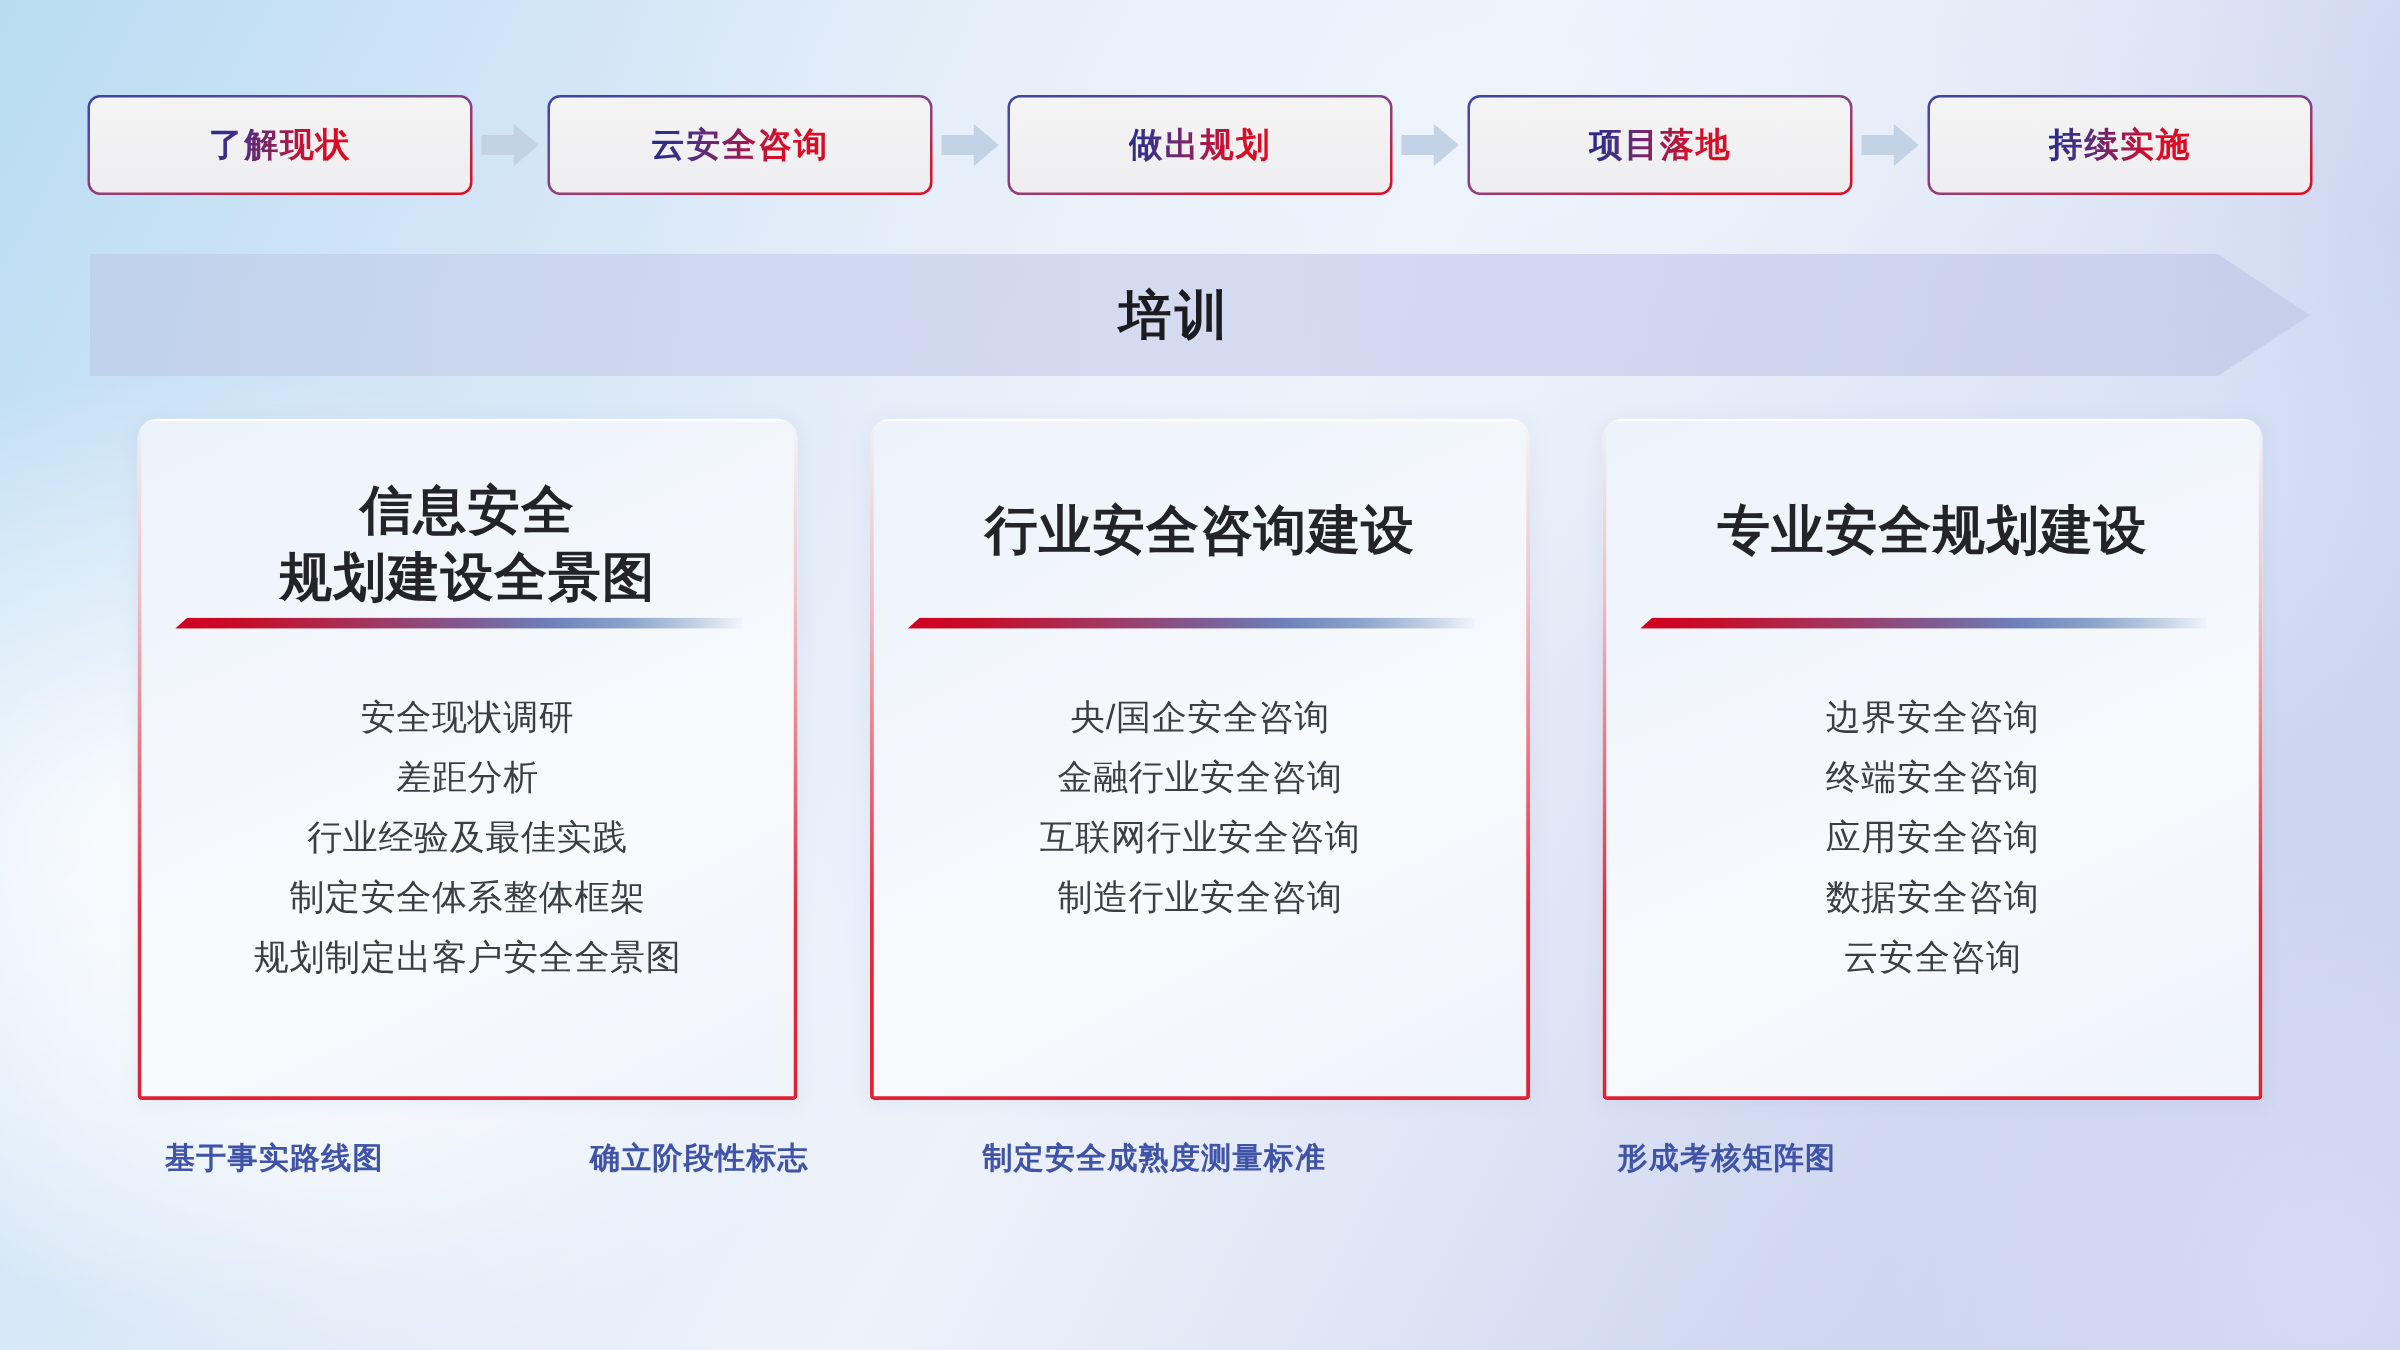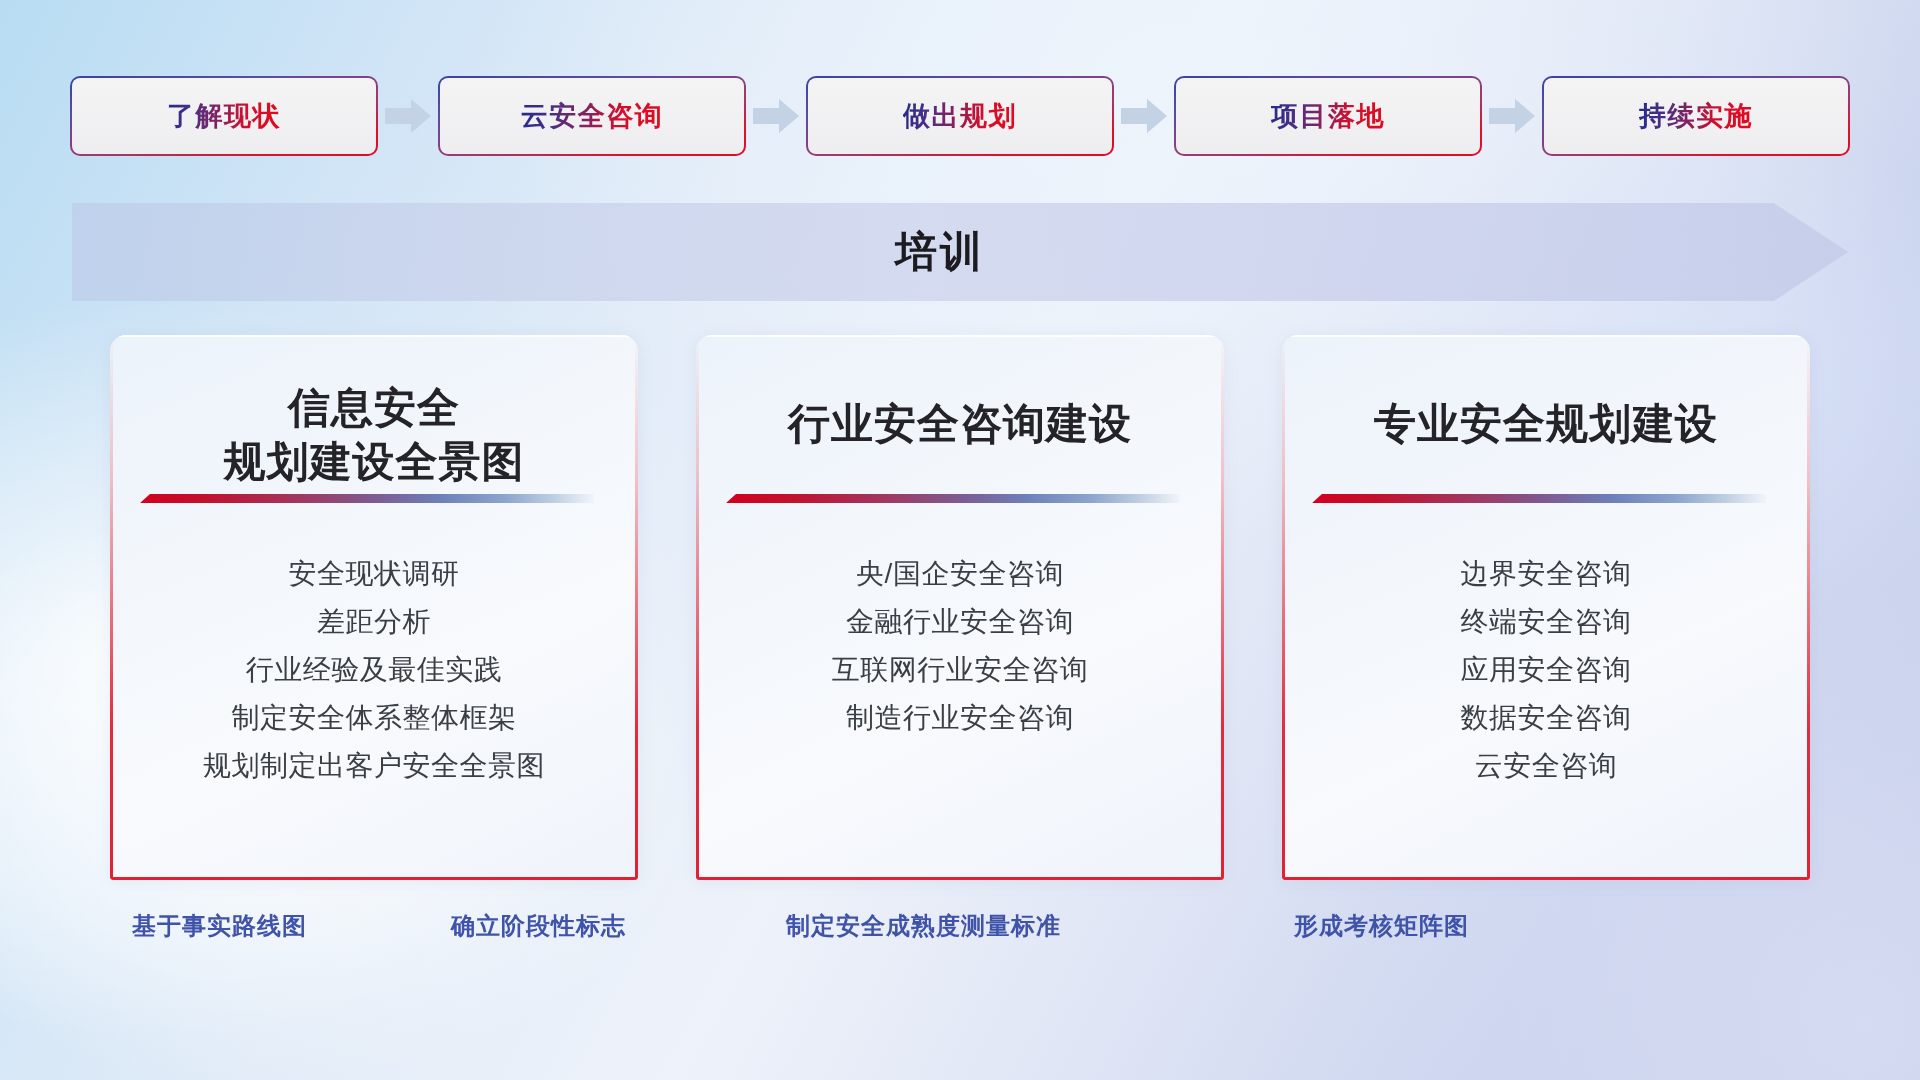--- a/index.html
+++ b/index.html
@@ -251,21 +251,21 @@
   }
   .footer-label {
     position: absolute;
     font-size: 24px;
     font-weight: 700;
     color: #3f53a8;
     letter-spacing: 1px;
     white-space: nowrap;
   }
   .fl-0 { left: 132px; }
-  .fl-1 { left: 451px; }
+  .fl-1 { left: 472px; }
   .fl-2 { left: 786px; }
   .fl-3 { left: 1294px; }
 </style>
 </head>
 <body>
 
 <div class="bg-glow-a"></div>
 <div class="bg-glow-b"></div>
 
 <div class="steps">

